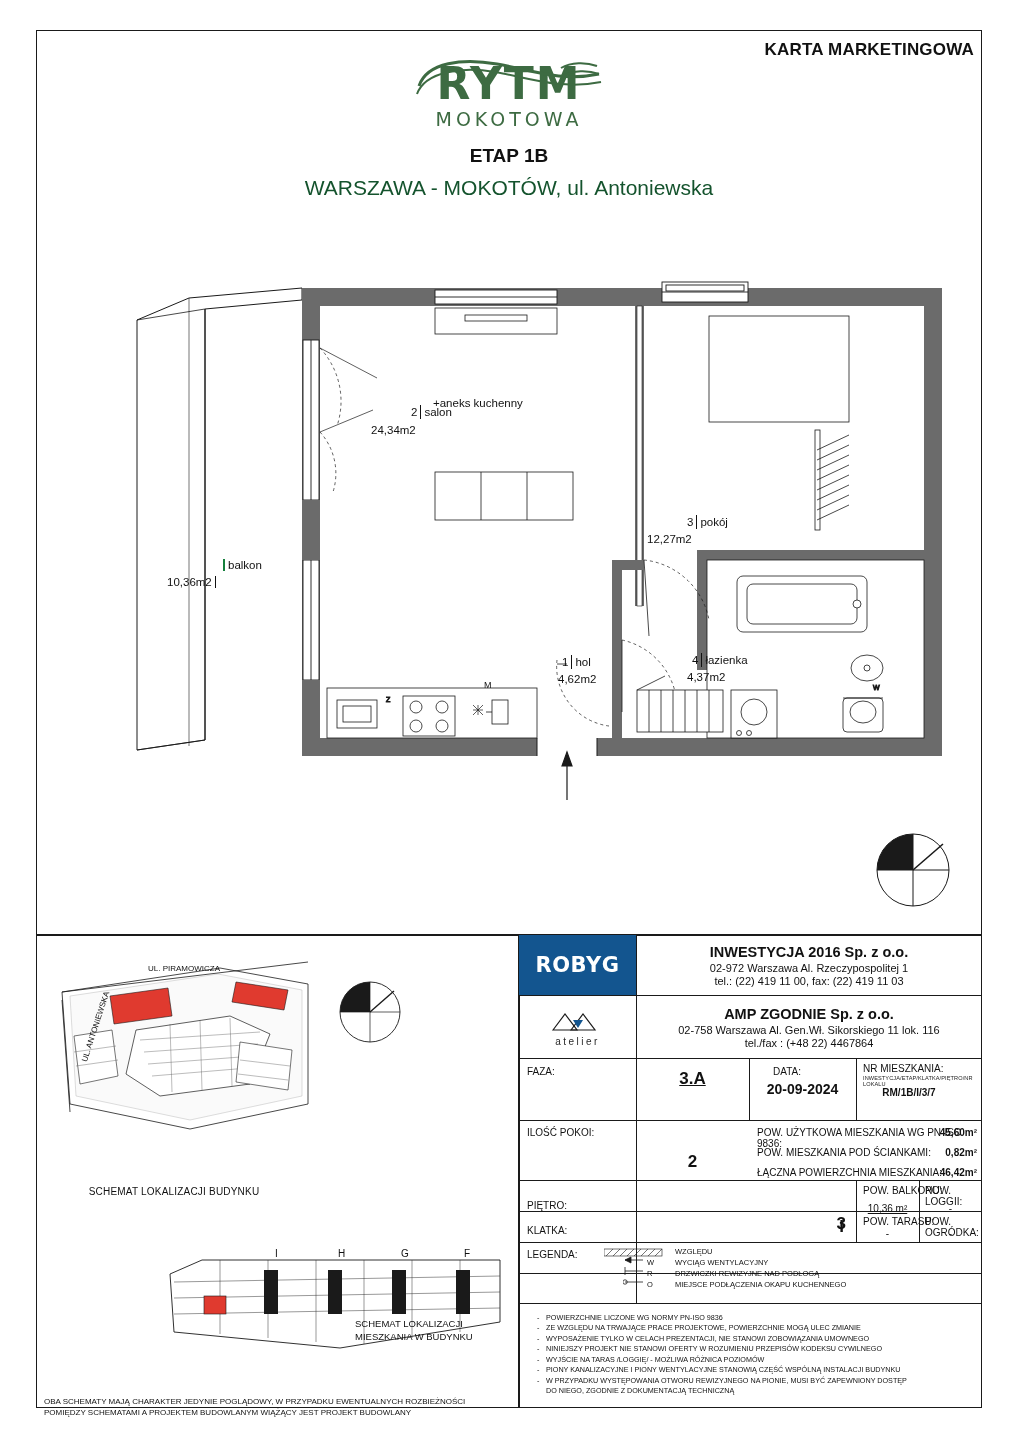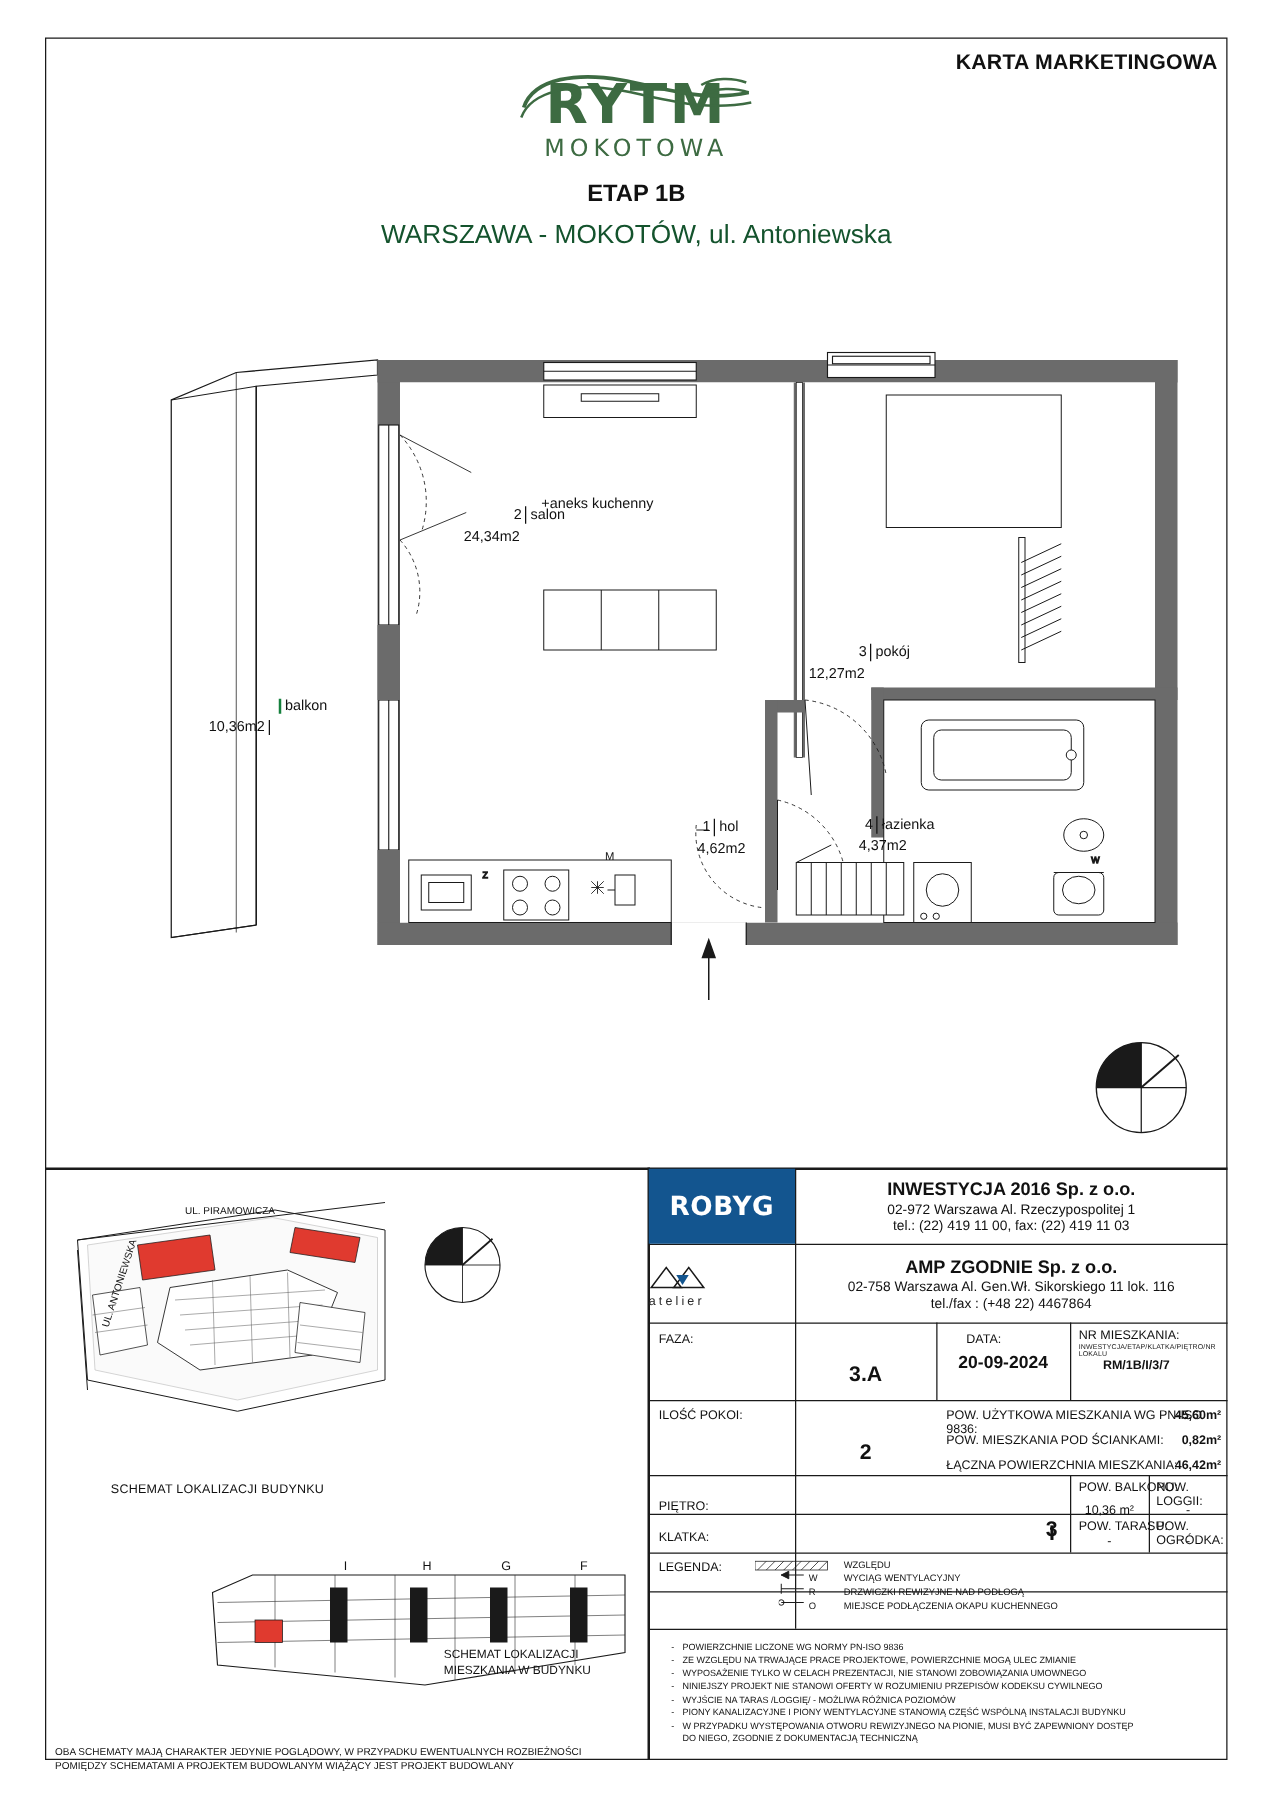--- a/index.html
+++ b/index.html
@@ -157,21 +157,21 @@
     left: 117px; top: 61px; width: 346px; height: 62px;
     text-align: center;
     display: flex; flex-direction: column; justify-content: center;
   }
   .amp .l1 { font-size: 14.5px; font-weight: bold; }
   .amp .l2 { font-size: 11px; margin-top: 2px;}
   .amp .l3 { font-size: 11px; margin-top: 1px;}
   .atelier-logo {
     position: absolute;
     left: 0; top: 61px; width: 117px; height: 62px;
-    display: flex; flex-direction: column; align-items: flex-start; justify-content: center;
+    display: flex; flex-direction: column; align-items: center; justify-content: center;
   }
   .atelier-logo .word {
     font-size: 10px; letter-spacing: 2.5px; color: #2a2a2a; margin-top: 2px;
   }
   .k { font-size: 10px; }
   .b { font-weight: bold; }
   .big { font-size: 17px; font-weight: bold; }
   .mid { font-size: 14px; font-weight: bold; }
   .tiny { font-size: 5.6px; letter-spacing: .1px; color: #222;}
   .legend-note {
@@ -533,40 +533,40 @@
       <div class="word">atelier</div>
     </div>
 
     <div class="amp">
       <div class="l1">AMP ZGODNIE Sp. z o.o.</div>
       <div class="l2">02-758 Warszawa  Al. Gen.Wł. Sikorskiego 11 lok. 116</div>
       <div class="l3">tel./fax : (+48 22) 4467864</div>
     </div>
 
     <div class="cell k" style="left:8px; top:131px;">FAZA:</div>
-    <div class="cell big" style="left:117px; top:134px; width:113px; height:62px; justify-content:center;">3.A</div>
+    <div class="cell big" style="left:117px; top:113px; width:113px; height:62px; justify-content:center;text-decoration:underline;">3.A</div>
     <div class="cell k" style="left:254px; top:131px;">DATA:</div>
     <div class="cell mid" style="left:230px; top:146px; width:107px; justify-content:center;">20-09-2024</div>
     <div class="cell k" style="left:344px; top:128px;">NR MIESZKANIA:</div>
     <div class="cell tiny" style="left:344px; top:140px;">INWESTYCJA/ETAP/KLATKA/PIĘTRO/NR LOKALU</div>
     <div class="cell mid" style="left:327px; top:152px; width:126px; justify-content:center; font-size:10px;">RM/1B/I/3/7</div>
 
     <div class="cell k" style="left:8px; top:192px;">ILOŚĆ POKOI:</div>
     <div class="cell big" style="left:117px; top:185px; width:113px; height:60px; justify-content:center; align-items:flex-end; padding-bottom:8px;">2</div>
     <div class="cell k" style="left:238px; top:192px;">POW. UŻYTKOWA MIESZKANIA WG PN-ISO 9836:</div>
     <div class="cell k b" style="left:380px; top:192px; width:78px; justify-content:flex-end;">45,60m²</div>
     <div class="cell k" style="left:238px; top:212px;">POW. MIESZKANIA POD ŚCIANKAMI:</div>
     <div class="cell k b" style="left:380px; top:212px; width:78px; justify-content:flex-end;">0,82m²</div>
     <div class="cell k" style="left:238px; top:232px;">ŁĄCZNA POWIERZCHNIA MIESZKANIA:</div>
     <div class="cell k b" style="left:380px; top:232px; width:78px; justify-content:flex-end;">46,42m²</div>
 
     <div class="cell k" style="left:8px; top:265px;">PIĘTRO:</div>
     <div class="cell big" style="left:117px; top:245px; width:220px; height:60px; justify-content:flex-end; align-items:flex-end; padding:0 10px 6px 0;">3</div>
     <div class="cell k" style="left:344px; top:250px;">POW. BALKONU:</div>
-    <div class="cell k" style="left:337px; top:268px; width:63px; justify-content:center;">10,36 m²</div>
+    <div class="cell k" style="left:337px; top:268px; width:63px; justify-content:center;text-decoration:underline;">10,36 m²</div>
     <div class="cell k" style="left:406px; top:250px;">POW. LOGGII:</div>
     <div class="cell k" style="left:400px; top:268px; width:63px; justify-content:center;">-</div>
 
     <div class="cell k" style="left:8px; top:290px;">KLATKA:</div>
     <div class="cell big" style="left:117px; top:276px; width:220px; height:31px; justify-content:flex-end; align-items:center; padding-right:12px;">I</div>
     <div class="cell k" style="left:344px; top:281px;">POW. TARASU:</div>
     <div class="cell k" style="left:337px; top:293px; width:63px; justify-content:center;">-</div>
     <div class="cell k" style="left:406px; top:281px;">POW. OGRÓDKA:</div>
     <div class="cell k" style="left:400px; top:293px; width:63px; justify-content:center;">-</div>
 

